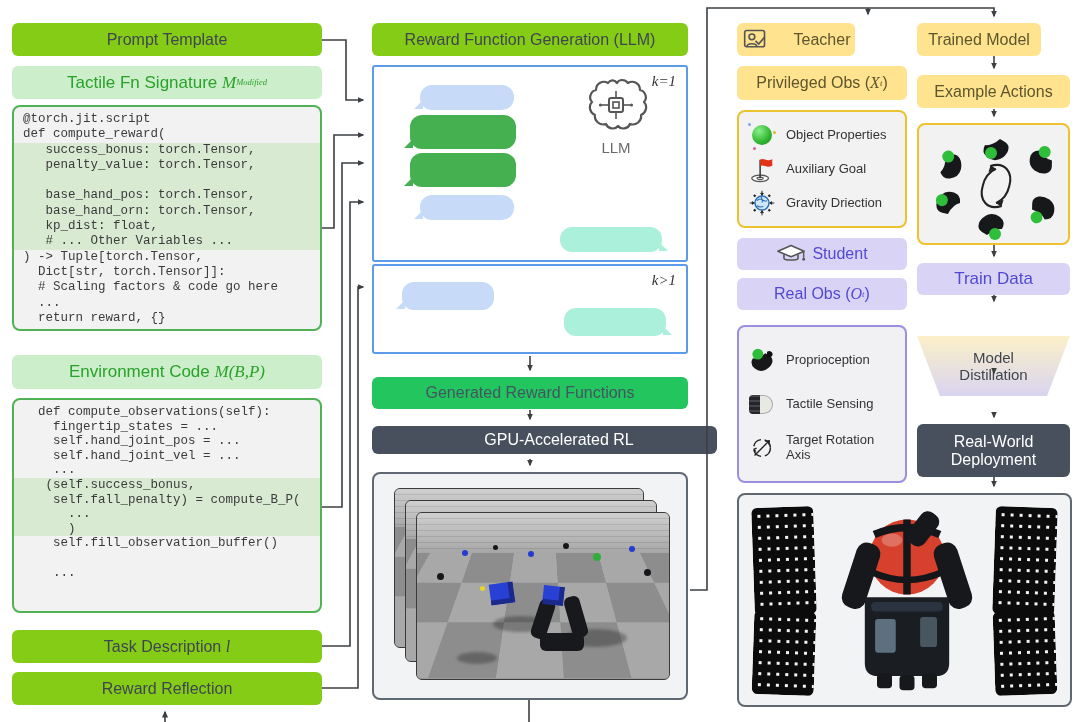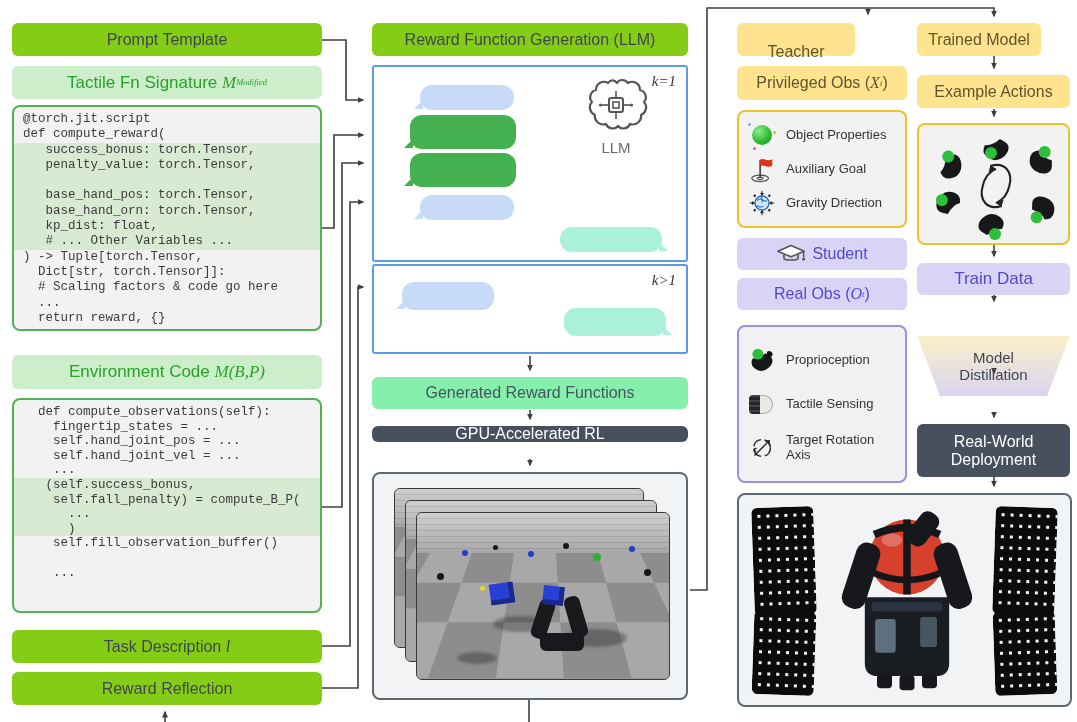--- a/index.html
+++ b/index.html
@@ -6,21 +6,21 @@
   #canvas{position:relative;width:1077px;height:722px;background:#fff;overflow:hidden;
           font-family:"Liberation Sans",sans-serif;color:#3f4650;}
   .abs{position:absolute;}
   .lbl{position:absolute;display:flex;align-items:center;justify-content:center;
        border-radius:6px;font-size:16px;color:#3f4650;text-align:center;line-height:1.12;}
   .blue{background:#84cc16;}
   .greenlbl{background:#cdeecb;color:#2aa22a;font-size:17px;}
   .yellow{background:#ffe38f;color:#5d562c;}
   .lav{background:#d9d4f5;color:#5149d1;}
   .dark{background:#47505c;color:#ffffff;}
-  .teal{background:#86efac;color:#435660;}
+  .teal{background:#22c55e;color:#435660;}
   .mt{font-family:"Liberation Serif",serif;font-style:italic;font-weight:normal;}
   sub.small{font-size:9px;}
   sub.tiny{font-size:8.5px;}
   
   .code{position:absolute;box-sizing:border-box;border:2px solid #51b255;border-radius:8px;
         background:#f2f2f2;font-family:"Liberation Mono","DejaVu Sans Mono",monospace;
         font-size:12.5px;color:#3b3b3b;padding:5px 0;overflow:hidden;}
   .code .cl{white-space:pre;padding:0 9px;line-height:15.3px;}
   #env-code .cl{line-height:14.6px;}
   .code .cl.hl{background:#d9ead3;}
@@ -193,21 +193,21 @@
   <div class="chatbox" style="left:372px;top:264px;width:316px;height:90px;">
     <div class="bubble b-user tl" style="left:28px;top:16px;width:92px;height:28px;"></div>
     <div class="bubble b-resp tr" style="left:190px;top:42px;width:102px;height:28px;"></div>
     <div class="kmark">k&gt;1</div>
   </div>
 
   <div class="lbl teal" style="left:372px;top:377px;width:316px;height:32px;">
     <span>Generated Reward Functions</span>
   </div>
 
-  <div class="lbl dark" style="left:372px;top:426px;width:316px;height:16px;">
+  <div class="lbl dark" style="left:372px;top:426px;width:316px;height:28px;padding-left:29px;">
     <span>GPU-Accelerated RL</span>
   </div>
 
   <div class="grayframe" style="left:372px;top:472px;width:316px;height:228px;">
     <div class="simframe" style="left:20px;top:14px;width:250px;height:160px;">
       <div class="simwall"></div>
         <div class="simfloor"></div>
     </div>
     <div class="simframe" style="left:31px;top:26px;width:252px;height:162px;">
       <div class="simwall"></div>
@@ -230,21 +230,21 @@
       <div class="shadow" style="left:58%;top:70%;width:64px;height:18px;"></div>
       <div class="shadow" style="left:16%;top:84%;width:40px;height:12px;"></div>
       <div class="cube" style="left:29%;top:42%;width:24px;height:21px;transform:rotate(-8deg);"></div>
       <div class="fing" style="left:47%;top:52%;width:16px;height:40px;transform:rotate(18deg);"></div>
       <div class="fing" style="left:60%;top:50%;width:16px;height:42px;transform:rotate(-16deg);"></div>
       <div class="fing" style="left:49%;top:72%;width:44px;height:18px;"></div>
       <div class="cube" style="left:50%;top:44%;width:21px;height:19px;transform:rotate(6deg);"></div>
     </div>
   </div>
 
-  <div class="lbl yellow" style="left:737px;top:23px;width:118px;height:33px;gap:25px;flex-direction:column;">
+  <div class="lbl yellow" style="left:737px;top:23px;width:118px;height:33px;gap:25px;">
     <svg class="icon" width="27" height="24" viewBox="0 0 30 26">
       <rect x="3" y="2.5" width="22" height="18" rx="2" fill="none" stroke="#555" stroke-width="1.8"></rect>
       <circle cx="11" cy="9.5" r="3.2" fill="none" stroke="#555" stroke-width="1.8"></circle>
       <path d="M5.5 20.5 c0-4.5 11-4.5 11 0" fill="none" stroke="#555" stroke-width="1.8"></path>
       <path d="M15 14 l3.5 3.5 L25 10" fill="none" stroke="#555" stroke-width="1.9"></path>
     </svg>
     <span>Teacher</span>
   </div>
 
   <div class="lbl yellow" style="left:737px;top:66px;width:170px;height:34px;">

